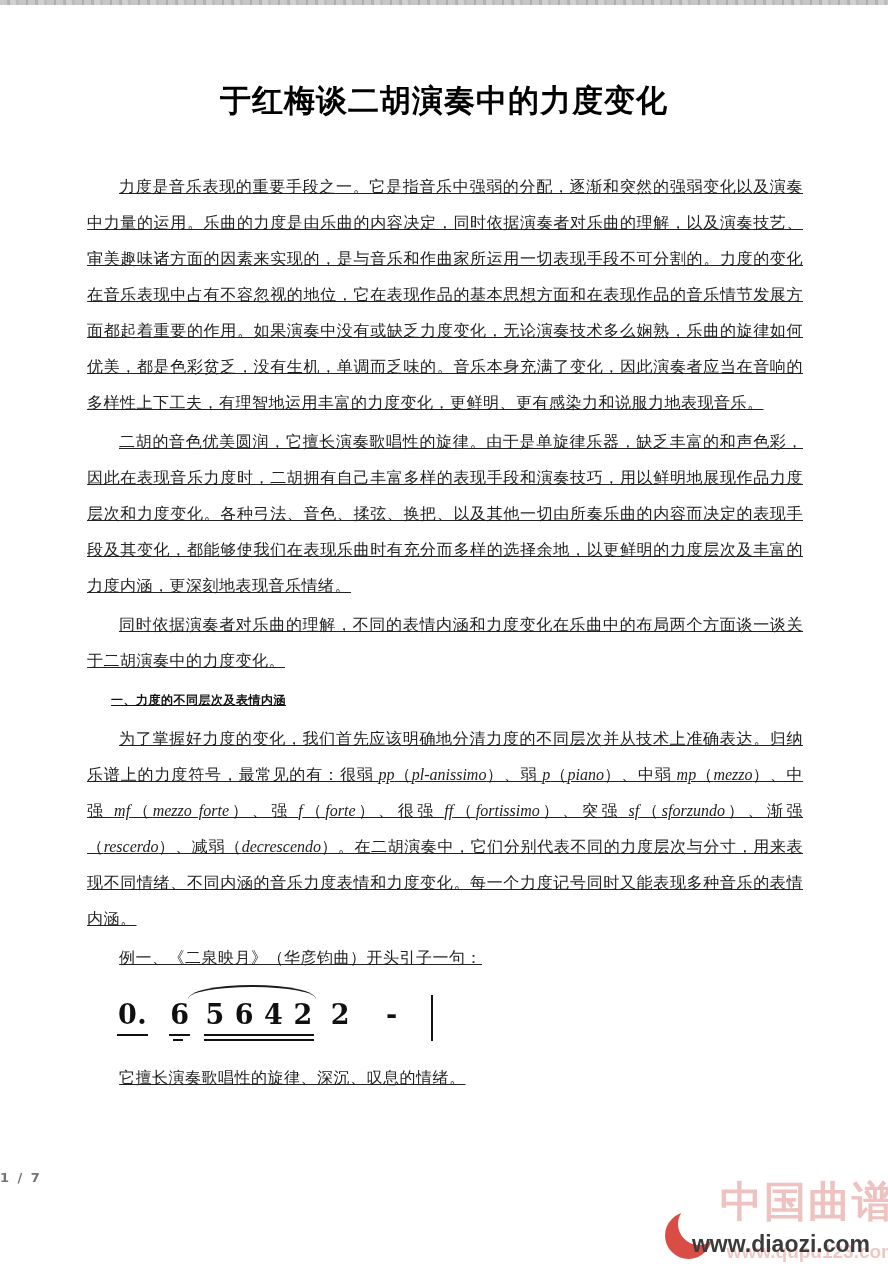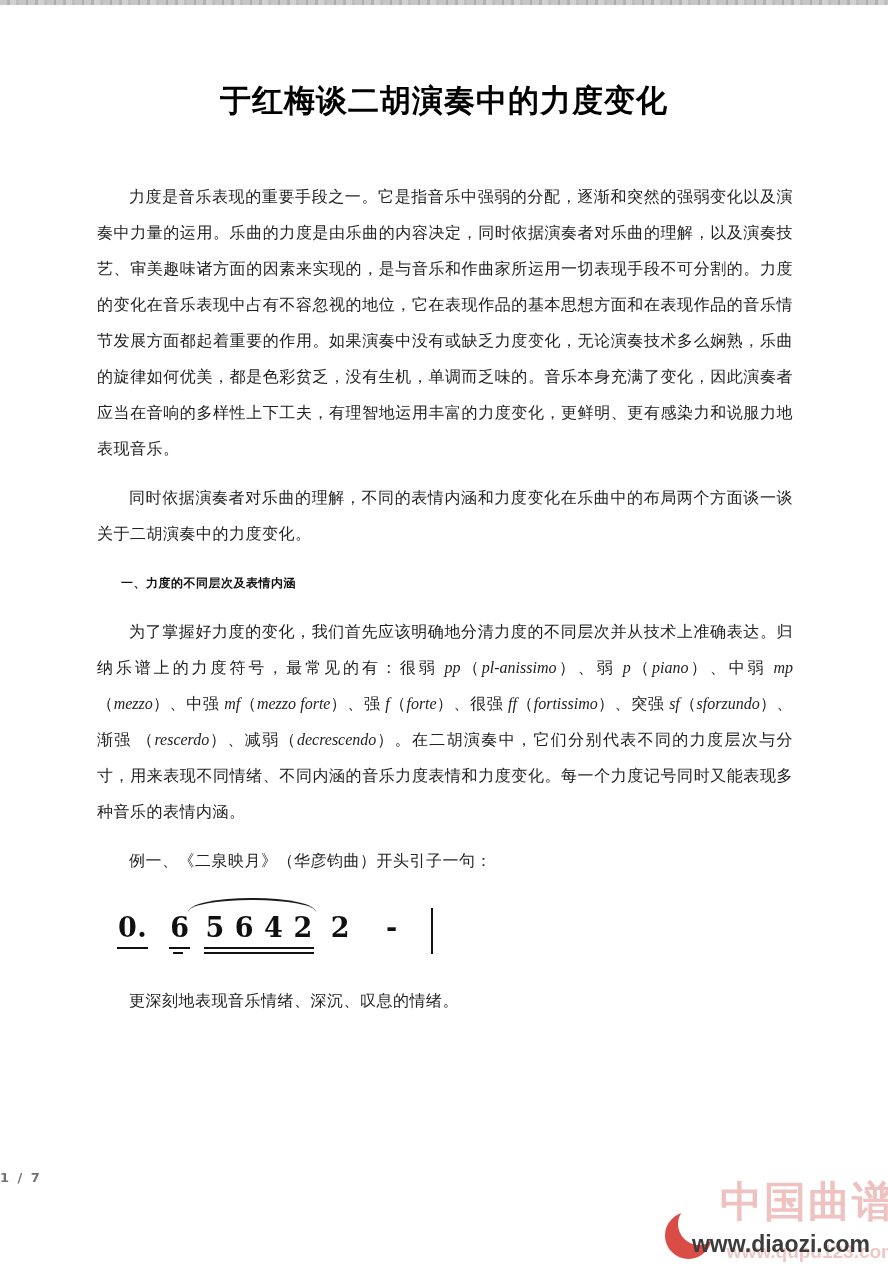--- a/index.html
+++ b/index.html
@@ -20,21 +20,21 @@
     position: absolute; top: 80px; left: 0; right: 0;
     margin: 0; text-align: center;
     font-family: "Liberation Sans", "DejaVu Sans", sans-serif;
     font-weight: 700; font-size: 31px; color: #000; letter-spacing: 1px;
   }
   .body-text {
     position: absolute; top: 166px; left: 84px; width: 722px;
     font-size: 16px; line-height: 36px; color: #222;
     text-align: justify; letter-spacing: 0.5px;
   }
-  .body-text p { margin: 13px; text-indent: 2em; }
+  .body-text p { margin: 3px; text-indent: 2em; text-decoration: underline; }
   .section-heading {
     font-weight: 700; color: #111;
     font-family: "Liberation Sans", "DejaVu Sans", sans-serif;
     font-size: 12px;
   }
   .lat { font-family: "Liberation Serif", serif; font-style: italic; letter-spacing: 0; }
 
   
   .notation {
     display: flex; align-items: flex-start;
@@ -105,20 +105,21 @@
 <body>
 
 <div class="page">
 
   <div class="top-strip"></div>
 
   <h1 class="doc-title">于红梅谈二胡演奏中的力度变化</h1>
 
   <div class="body-text">
     <p>力度是音乐表现的重要手段之一。它是指音乐中强弱的分配，逐渐和突然的强弱变化以及演奏中力量的运用。乐曲的力度是由乐曲的内容决定，同时依据演奏者对乐曲的理解，以及演奏技艺、审美趣味诸方面的因素来实现的，是与音乐和作曲家所运用一切表现手段不可分割的。力度的变化在音乐表现中占有不容忽视的地位，它在表现作品的基本思想方面和在表现作品的音乐情节发展方面都起着重要的作用。如果演奏中没有或缺乏力度变化，无论演奏技术多么娴熟，乐曲的旋律如何优美，都是色彩贫乏，没有生机，单调而乏味的。音乐本身充满了变化，因此演奏者应当在音响的多样性上下工夫，有理智地运用丰富的力度变化，更鲜明、更有感染力和说服力地表现音乐。</p>
+    <p>二胡的音色优美圆润，它擅长演奏歌唱性的旋律。由于是单旋律乐器，缺乏丰富的和声色彩，因此在表现音乐力度时，二胡拥有自己丰富多样的表现手段和演奏技巧，用以鲜明地展现作品力度层次和力度变化。各种弓法、音色、揉弦、换把、以及其他一切由所奏乐曲的内容而决定的表现手段及其变化，都能够使我们在表现乐曲时有充分而多样的选择余地，以更鲜明的力度层次及丰富的力度内涵，更深刻地表现音乐情绪。</p>
     <p>同时依据演奏者对乐曲的理解，不同的表情内涵和力度变化在乐曲中的布局两个方面谈一谈关于二胡演奏中的力度变化。</p>
     <p class="section-heading">一、力度的不同层次及表情内涵</p>
     <p><span>为了掌握好力度的变化，我们首先应该明确地分清力度的不同层次并从技术上准确表达。归纳乐谱上的力度符号，最常见的有：很弱 </span><span class="lat">pp</span><span>（</span><span class="lat">pl-anissimo</span><span>）、弱  </span><span class="lat">p</span><span>（</span><span class="lat">piano</span><span>）、中弱 </span><span class="lat">mp</span><span>（</span><span class="lat">mezzo</span><span>）、中强 </span><span class="lat">mf</span><span>（</span><span class="lat">mezzo forte</span><span>）、强 </span><span class="lat">f</span><span>（</span><span class="lat">forte</span><span>）、很强 </span><span class="lat">ff</span><span>（</span><span class="lat">fortissimo</span><span>）、突强 </span><span class="lat">sf</span><span>（</span><span class="lat">sforzundo</span><span>）、渐强 （</span><span class="lat">rescerdo</span><span>）、减弱（</span><span class="lat">decrescendo</span><span>）。在二胡演奏中，它们分别代表不同的力度层次与分寸，用来表现不同情绪、不同内涵的音乐力度表情和力度变化。每一个力度记号同时又能表现多种音乐的表情内涵。</span></p>
     <p>例一、《二泉映月》（华彦钧曲）开头引子一句：</p>
     <div class="notation">
         <div class="tok">
           <span>0.</span>
           <i class="u u1"></i>
         </div>
         <div class="tok">
@@ -136,21 +137,21 @@
           <i class="slur"></i>
         </div>
         <div class="tok">
           <span>2</span>
         </div>
         <div class="tok">
           <span>-</span>
         </div>
         <div class="barline"></div>
       </div>
-    <p>更深刻地表现音乐情绪、深沉、叹息的情绪。</p>
+    <p>它擅长演奏歌唱性的旋律、深沉、叹息的情绪。</p>
   </div>
 
   <div class="footer-pagenum">1 / 7</div>
 
   <div class="watermark">
     <div class="ghost-name">中国曲谱网</div>
     <div class="ghost-url">www.qupu123.com</div>
     <div class="crescent"></div>
     <div class="wm-url">www.diaozi.com</div>
   </div>

